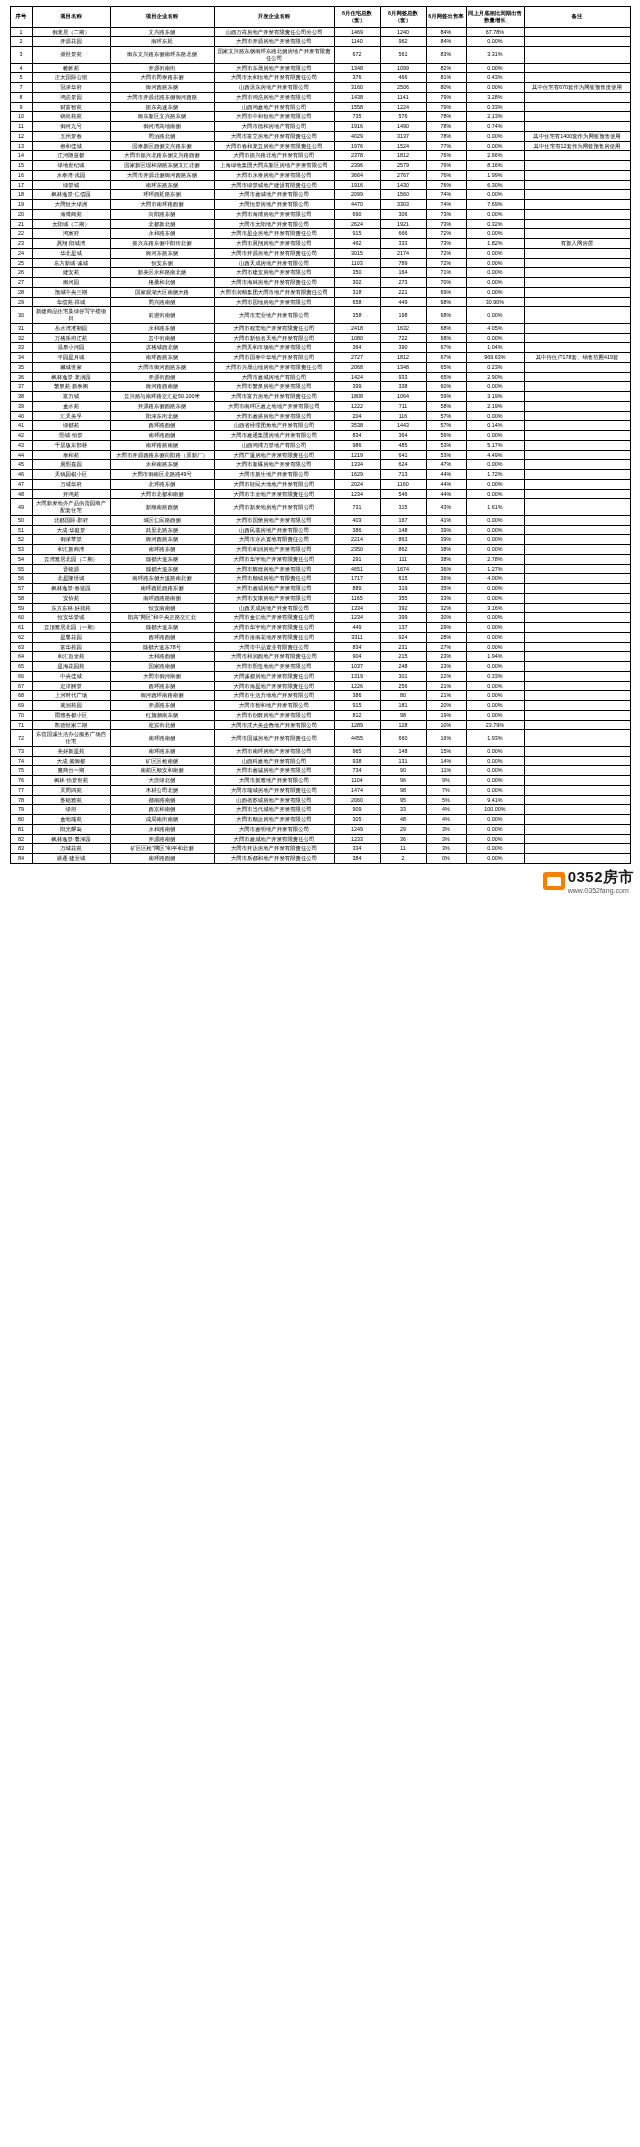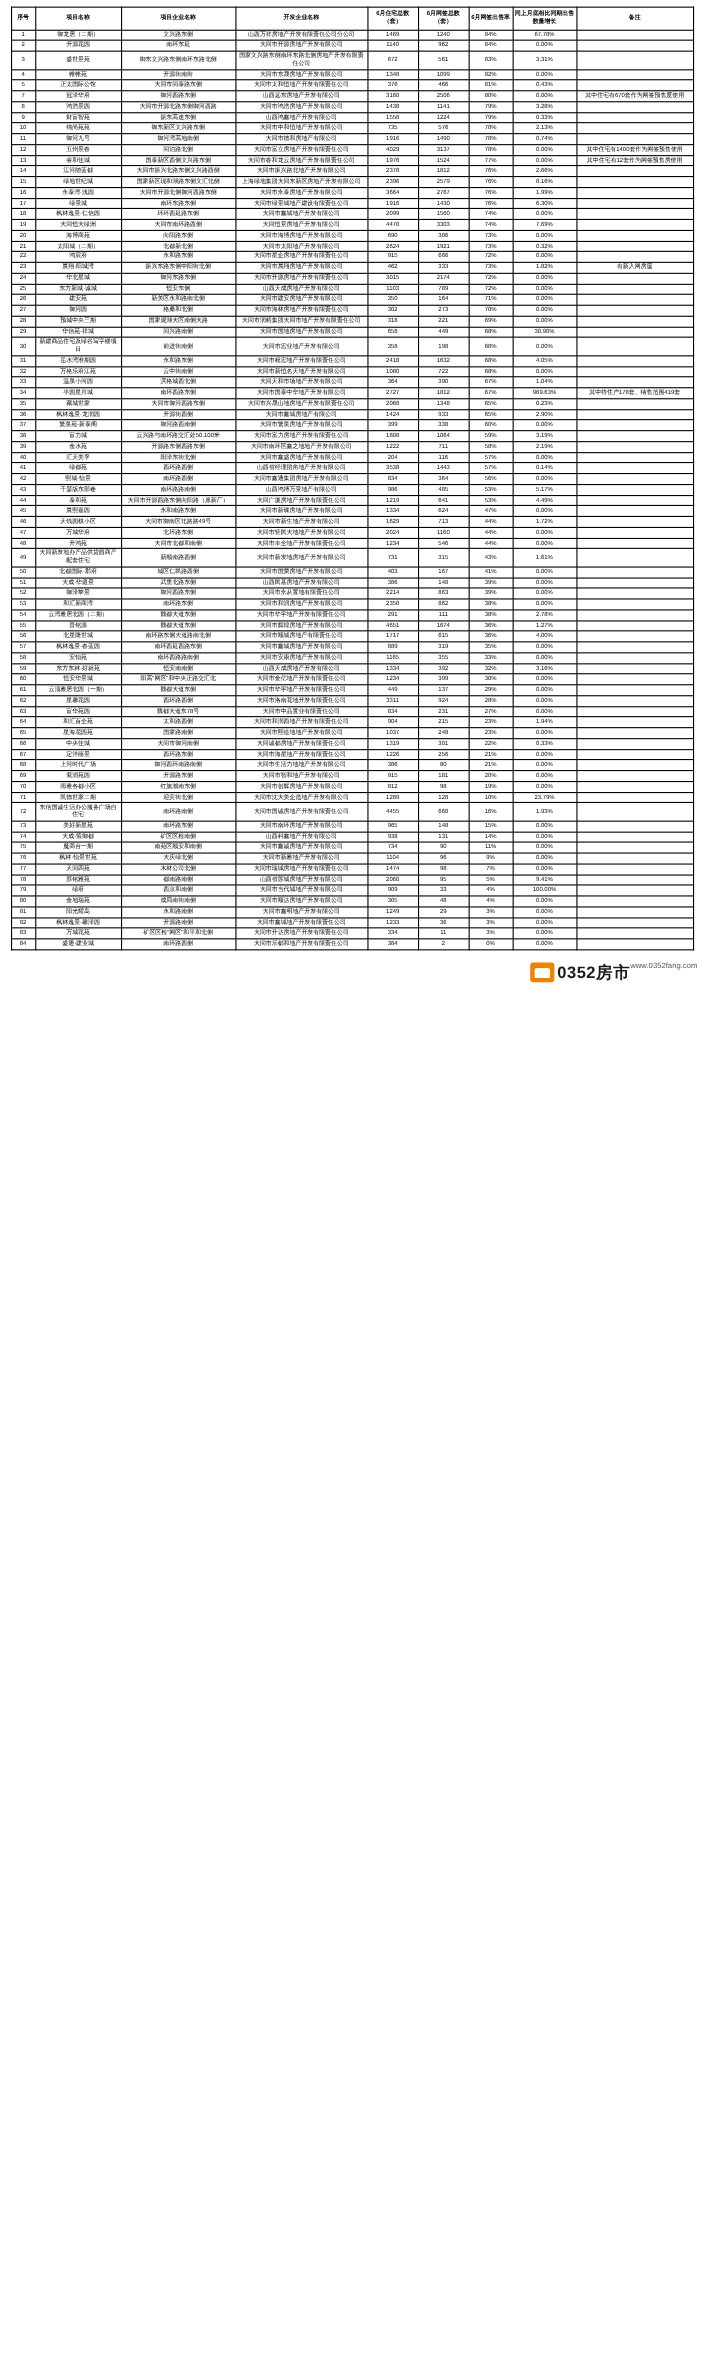--- a/index.html
+++ b/index.html
@@ -18,21 +18,21 @@
   col.c7{width:58px}
   col.c8{width:106px}
   td.name{text-align:center}
   td.num{text-align:center}
   .footer{height:34px;position:relative;}
   .watermark{position:absolute;right:6px;bottom:4px;display:flex;align-items:center;gap:3px;}
   .wm-logo{width:22px;height:18px;background:#f08200;border-radius:3px;position:relative;}
   .wm-logo:after{content:"";position:absolute;left:4px;top:5px;width:14px;height:9px;background:#fff;border-radius:2px 2px 0 0;}
   .wm-text{font-size:15px;font-weight:bold;color:#1a1a1a;letter-spacing:0.5px;}
   .wm-sub{font-size:7px;color:#555;text-align:left;line-height:1;}
-  .wm-col{display:flex;flex-direction:row;align-items:flex-start;}
+  .wm-col{display:flex;flex-direction:column;align-items:flex-start;}
 </style>
 </head>
 <body>
 
 <div class="sheet">
   <table>
     <colgroup>
       <col class="c0">
         <col class="c1">
         <col class="c2">

